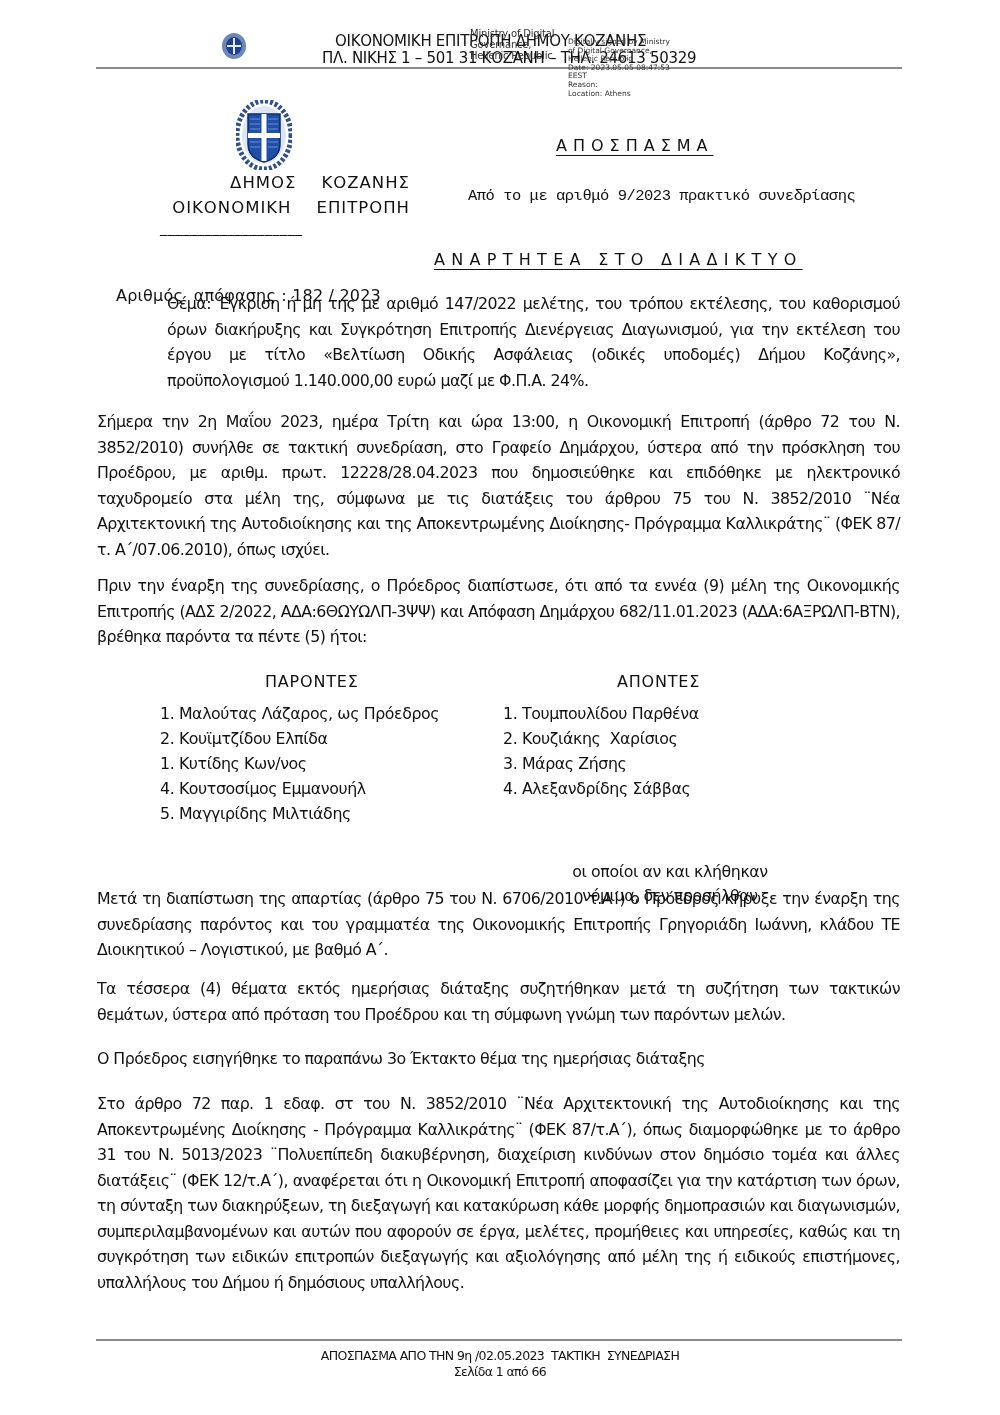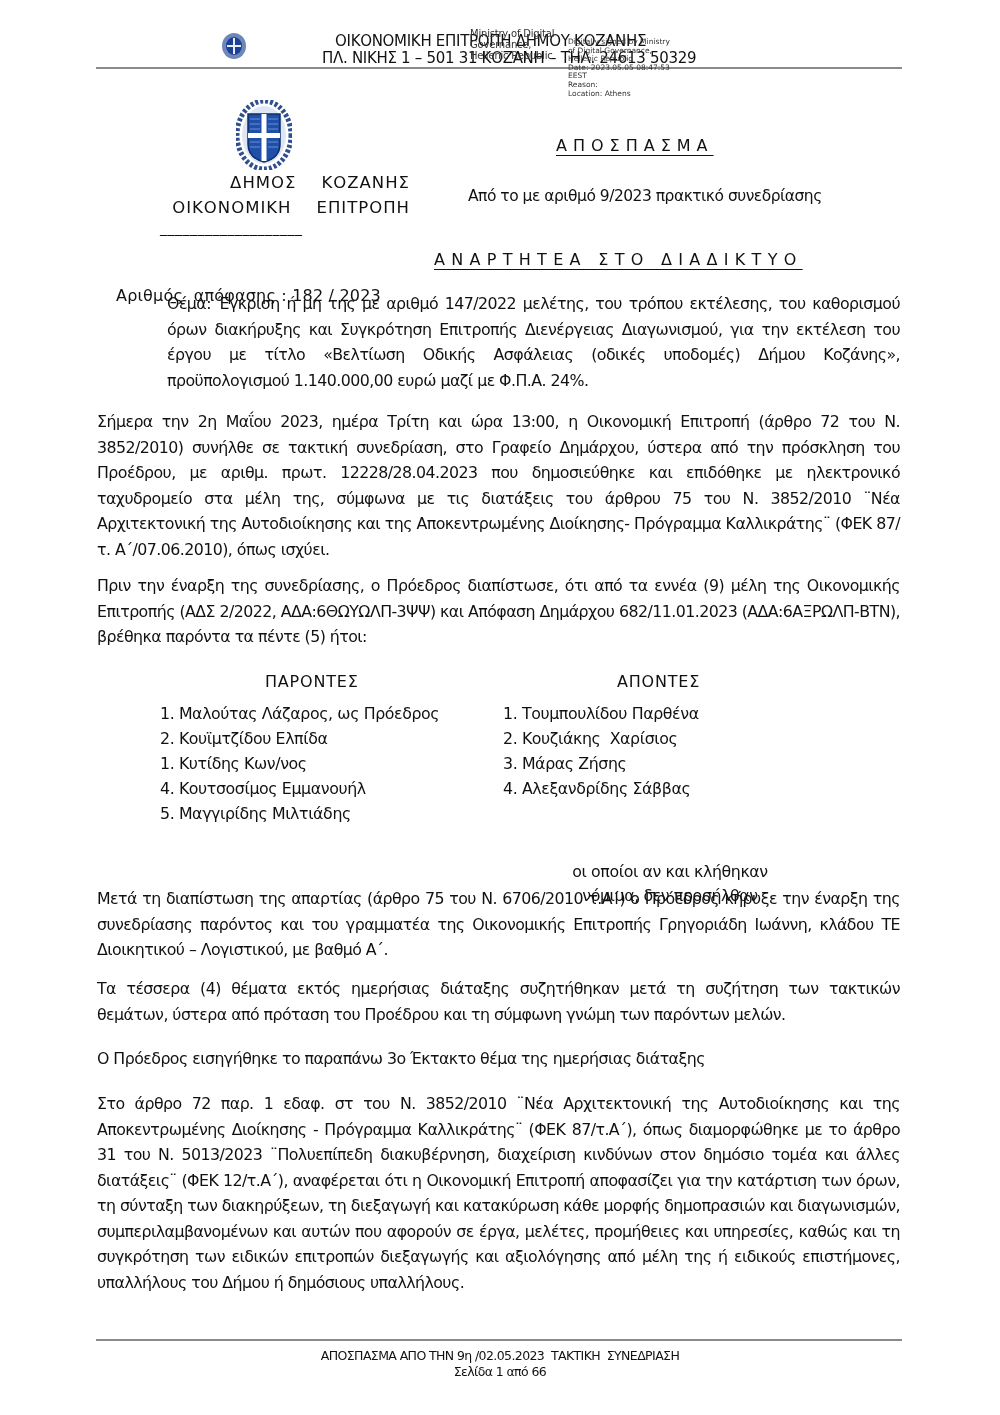--- a/index.html
+++ b/index.html
@@ -19,21 +19,21 @@
   .sig-mid { left: 470px; top: 28px; font-size: 10px; line-height: 11px; color: #333; letter-spacing: -0.2px; white-space: nowrap; }
   .sig-right { left: 568px; top: 38px; font-size: 7.5px; line-height: 8.6px; color: #333; white-space: nowrap; }
 
   
   .emblem { left: 236px; top: 100px; width: 56px; height: 70px; }
 
   .municipality { left: 120px; top: 170px; width: 290px; text-align: right; font-size: 16.5px; line-height: 25px; letter-spacing: 1px; }
   .dashes { left: 160px; top: 220px; font-size: 14px; letter-spacing: 0.5px; }
 
   .excerpt-title { left: 556px; top: 136px; font-size: 16px; letter-spacing: 6px; text-decoration: underline; text-underline-offset: 4px; }
-  .minutes-ref { left: 468px; top: 187px; font-size: 15.5px; letter-spacing: -0.5px; white-space: nowrap; }
+  .minutes-ref { left: 468px; top: 187px; font-size: 15.5px; letter-spacing: -0.5px; white-space: nowrap; font-family: Liberation Mono, monospace; }
 
   .decision-no { left: 116px; top: 250px; font-size: 16px; white-space: nowrap; letter-spacing: 0.2px; margin-top: 36px; }
   .publish-flag { left: 434px; top: 250px; font-size: 16px; letter-spacing: 6.3px; text-decoration: underline; text-underline-offset: 4px; white-space: nowrap; }
 
   .para {
     font-size: 15.8px; line-height: 25.5px; text-align: justify; letter-spacing: -0.55px;
   }
   .para p { margin: 0; }
   .subject { left: 167px; top: 291px; width: 733px; }
   .p1 { left: 97px; top: 409px; width: 803px; }

